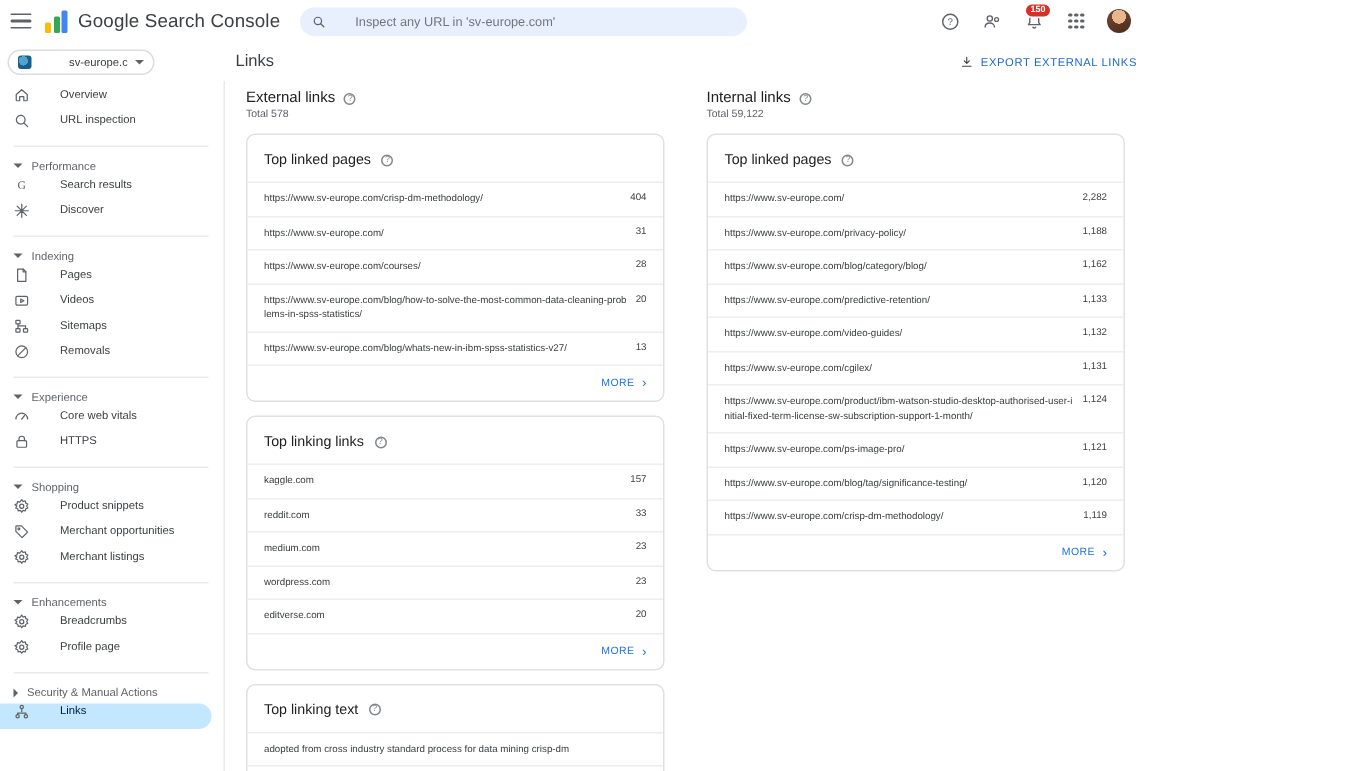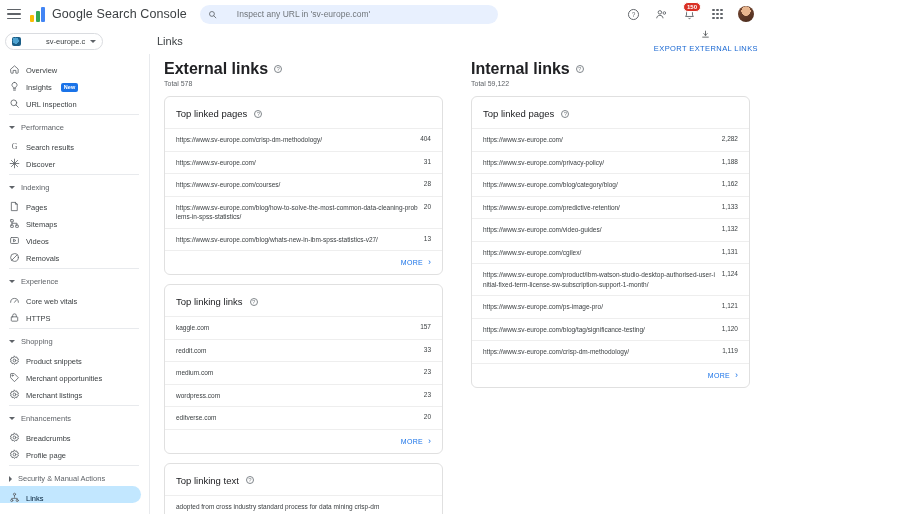--- a/index.html
+++ b/index.html
@@ -74,37 +74,37 @@
     background: radial-gradient(circle at 40% 40%, #4fa3d1 0 40%, #1a5d86 41% 100%);
   }
   .prop-name { font-size: 7.5px; color: #3c4043; flex: 1; white-space: nowrap; overflow: hidden; margin-left: 20px; }
   .caret { width: 0; height: 0; border-left: 3px solid transparent; border-right: 3px solid transparent; border-top: 3.5px solid #5f6368; }
   .page-title-wrap { margin-left: 54px; display:flex; align-items:center; }
   .page-title { font-size: 11px; color: #3c4043; }
   .export-link {
     margin-left: auto; margin-right: 6px;
     display: flex; align-items: center; gap: 5px;
     color: #1967d2; font-size: 7.5px; letter-spacing: .4px;
-    cursor: pointer; white-space: nowrap; flex-direction: column;
+    cursor: pointer; white-space: nowrap;
   }
 
   
   .body { flex: 1; display: flex; min-height: 0; }
 
   
   .sidebar {
     width: 150px; min-width: 150px;
     background: #fff;
     border-right: 1px solid #e8eaed;
     padding-top: 4px;
     overflow: hidden;
     position: relative;
   }
   .nav-item {
-    display: flex; align-items: flex-end; gap: 6px;
+    display: flex; align-items: flex-start; gap: 20px;
     height: 17px; padding-left: 9px; margin-right: 8px;
     border-radius: 0 9px 9px 0; cursor: pointer;
     font-size: 7.5px; color: #3c4043;
   }
   .nav-item .ico { width: 11px; height: 11px; display:flex; align-items:center; justify-content:center; flex:0 0 auto; }
   .nav-item.active { background: #c2e7ff; }
   .nav-item.active .lbl { color: #001d35; }
   .lbl { white-space: nowrap; }
   .newbadge {
     background: #1a73e8; color: #fff;
@@ -119,21 +119,21 @@
     font-size: 7.5px; color: #5f6368;
   }
   .tri { width:0; height:0; border-left:3px solid transparent; border-right:3px solid transparent; border-top:3.5px solid #5f6368; }
   .tri.collapsed { border-top:3px solid transparent; border-bottom:3px solid transparent; border-left:3.5px solid #5f6368; border-right:none; }
 
   
   .main { flex: 1; background: #fff; display: flex; padding: 6px 0 0 0; gap: 0; overflow: hidden; }
   .col { flex: 1; padding: 0 14px; min-width: 0; }
   .col-head { margin-bottom: 1px; }
   .col-title-row { display: flex; align-items: center; gap: 6px; }
-  .col-title { font-size: 16px; font-weight: bold; color: #202124; text-align: right; }
+  .col-title { font-size: 10px; font-weight: normal; color: #202124; text-align: right; }
   .col-total { font-size: 7px; color: #5f6368; margin-top: 2px; }
   .help-ico {
     width: 8px; height: 8px; border-radius: 50%;
     border: 1px solid #80868b; color: #80868b;
     font-size: 6px; line-height: 6.5px; text-align: center;
     cursor: pointer; flex: 0 0 auto;
   }
 
   .card {
     background: #fff;
@@ -258,29 +258,20 @@
           <span class="ico">
             <svg width="11" height="11" viewBox="0 0 24 24">
               <path d="M4 11l8-7 8 7v8a1 1 0 0 1-1 1h-4v-6h-6v6H5a1 1 0 0 1-1-1z" fill="none" stroke="#5f6368" stroke-width="1.8" stroke-linecap="round" stroke-linejoin="round"></path>
             </svg>
           </span>
           <span class="lbl">Overview</span>
         </div>
         <div class="nav-item">
           <span class="ico">
             <svg width="11" height="11" viewBox="0 0 24 24">
-              <path d="M9.5 17h5M10 20h4M12 3a5.5 5.5 0 0 0-3.2 10c.6.5.9 1.2.9 2h4.6c0-.8.3-1.5.9-2A5.5 5.5 0 0 0 12 3z" fill="none" stroke="#5f6368" stroke-width="1.8" stroke-linecap="round" stroke-linejoin="round"></path>
-            </svg>
-          </span>
-          <span class="lbl">Insights</span>
-          <span class="newbadge">New</span>
-        </div>
-        <div class="nav-item">
-          <span class="ico">
-            <svg width="11" height="11" viewBox="0 0 24 24">
               <circle cx="10.5" cy="10.5" r="6.3" fill="none" stroke="#5f6368" stroke-width="1.8" stroke-linecap="round" stroke-linejoin="round"></circle>
               <line x1="15.2" y1="15.2" x2="20.5" y2="20.5" fill="none" stroke="#5f6368" stroke-width="1.8" stroke-linecap="round" stroke-linejoin="round"></line>
             </svg>
           </span>
           <span class="lbl">URL inspection</span>
         </div>
         <div class="nav-sep"></div>
         <div class="nav-group">
           <span class="tri"></span>
           <span class="lbl">Performance</span>
@@ -311,36 +302,36 @@
             <svg width="11" height="11" viewBox="0 0 24 24">
               <path d="M6 3h8l4 4v14H6z" fill="none" stroke="#5f6368" stroke-width="1.8" stroke-linecap="round" stroke-linejoin="round"></path>
               <path d="M14 3v4h4" fill="none" stroke="#5f6368" stroke-width="1.8" stroke-linecap="round" stroke-linejoin="round"></path>
             </svg>
           </span>
           <span class="lbl">Pages</span>
         </div>
         <div class="nav-item">
           <span class="ico">
             <svg width="11" height="11" viewBox="0 0 24 24">
+              <rect x="3.5" y="5.5" width="17" height="13" rx="2" fill="none" stroke="#5f6368" stroke-width="1.8" stroke-linecap="round" stroke-linejoin="round"></rect>
+              <path d="M10.5 9.5l4.5 2.5-4.5 2.5z" fill="none" stroke="#5f6368" stroke-width="1.8" stroke-linecap="round" stroke-linejoin="round"></path>
+            </svg>
+          </span>
+          <span class="lbl">Videos</span>
+        </div>
+        <div class="nav-item">
+          <span class="ico">
+            <svg width="11" height="11" viewBox="0 0 24 24">
               <rect x="3.5" y="3.5" width="6" height="5" rx="1" fill="none" stroke="#5f6368" stroke-width="1.8" stroke-linecap="round" stroke-linejoin="round"></rect>
               <rect x="14.5" y="15.5" width="6" height="5" rx="1" fill="none" stroke="#5f6368" stroke-width="1.8" stroke-linecap="round" stroke-linejoin="round"></rect>
               <rect x="3.5" y="15.5" width="6" height="5" rx="1" fill="none" stroke="#5f6368" stroke-width="1.8" stroke-linecap="round" stroke-linejoin="round"></rect>
               <path d="M6.5 8.5v7M17.5 15.5v-4h-11" fill="none" stroke="#5f6368" stroke-width="1.8" stroke-linecap="round" stroke-linejoin="round"></path>
             </svg>
           </span>
           <span class="lbl">Sitemaps</span>
-        </div>
-        <div class="nav-item">
-          <span class="ico">
-            <svg width="11" height="11" viewBox="0 0 24 24">
-              <rect x="3.5" y="5.5" width="17" height="13" rx="2" fill="none" stroke="#5f6368" stroke-width="1.8" stroke-linecap="round" stroke-linejoin="round"></rect>
-              <path d="M10.5 9.5l4.5 2.5-4.5 2.5z" fill="none" stroke="#5f6368" stroke-width="1.8" stroke-linecap="round" stroke-linejoin="round"></path>
-            </svg>
-          </span>
-          <span class="lbl">Videos</span>
         </div>
         <div class="nav-item">
           <span class="ico">
             <svg width="11" height="11" viewBox="0 0 24 24">
               <circle cx="12" cy="12" r="8.5" fill="none" stroke="#5f6368" stroke-width="1.8" stroke-linecap="round" stroke-linejoin="round"></circle>
               <line x1="6" y1="18" x2="18" y2="6" fill="none" stroke="#5f6368" stroke-width="1.8" stroke-linecap="round" stroke-linejoin="round"></line>
             </svg>
           </span>
           <span class="lbl">Removals</span>
         </div>

